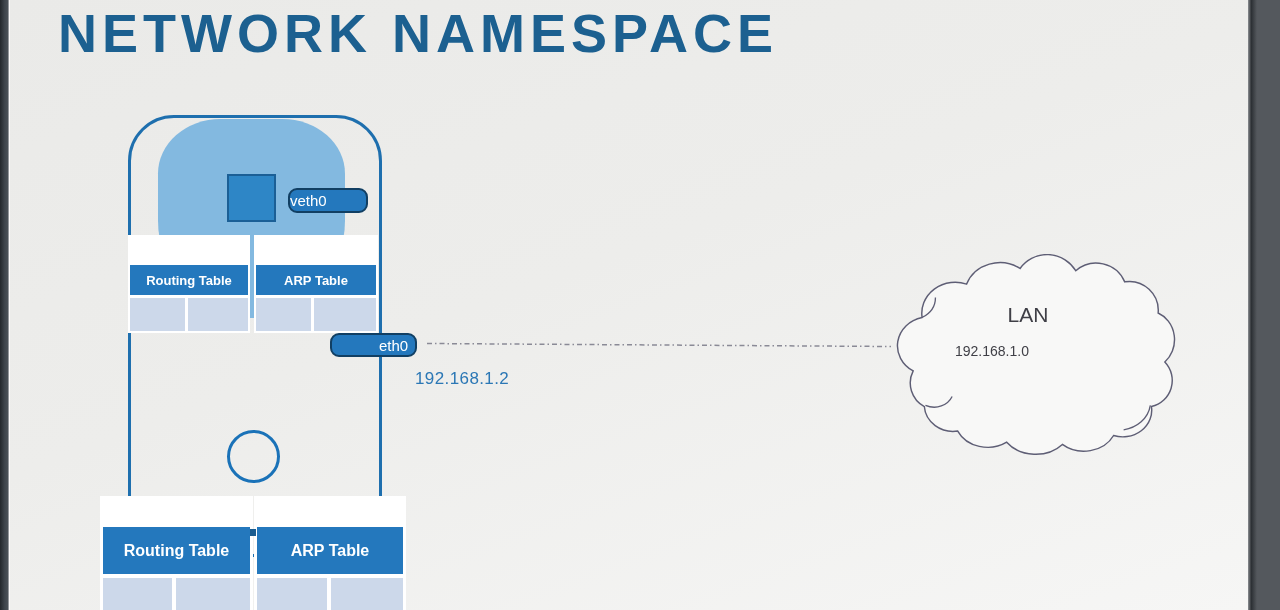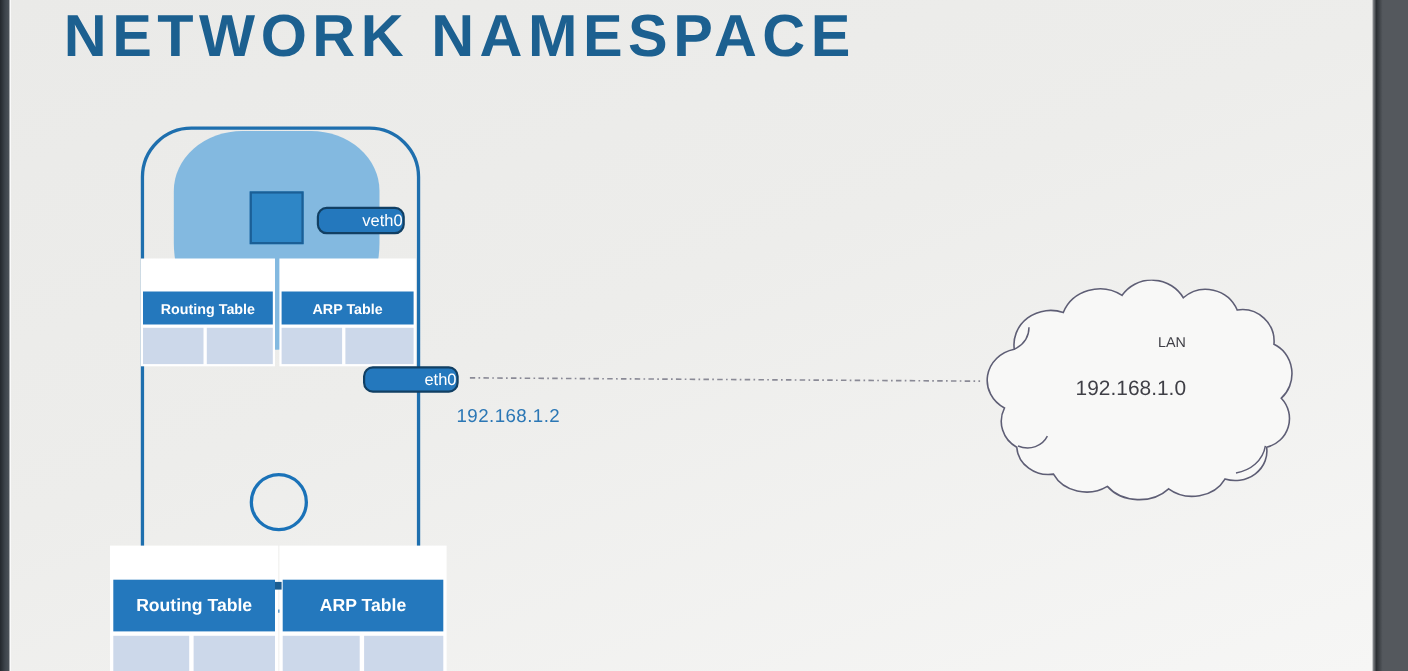--- a/index.html
+++ b/index.html
@@ -42,26 +42,26 @@
   }
 
   
   .if-square {
     position:absolute; left:227px; top:174px; width:49px; height:48px;
     background:#2e86c6; border:2px solid #1b5f96;
   }
 
   
   .pill {
-    position:absolute; display:flex; align-items:center; justify-content:flex-end;
+    position:absolute; display:flex; align-items:center; justify-content:flex-start;
     background:#2478bd; border:2px solid #113f63; border-radius:9px;
     color:#ffffff; font-size:15px; line-height:1; z-index:6;
   }
   .pill.veth { left:288px; top:188px; width:80px; height:25px; }
-  .pill.eth  { left:330px; top:333px; width:87px; height:24px; }
+  .pill.eth  { left:330px; top:333px; width:87px; height:24px;padding-left:47px; }
 
   
   .tbl { position:absolute; background:#ffffff; display:flex; flex-direction:column; z-index:4; }
   .tbl .hdr {
     background:#2478bd; color:#ffffff; font-weight:700;
     display:flex; align-items:center; justify-content:center; white-space:nowrap;margin-top:28px;
   }
   .tbl .cells { display:grid; }
   .tbl .cell { background:#ccd8ea; }
 
@@ -97,22 +97,22 @@
     color:#2b77b5; font-size:17px; letter-spacing:0.4px; white-space:nowrap;margin-left:25px;
   }
 
   .link-svg { position:absolute; left:427px; top:339px; z-index:2; }
 
   .cloud-svg { position:absolute; left:878px; top:254px; z-index:1; }
 
   .cloud-label {
     position:absolute; color:#3f3f46; text-align:center; white-space:nowrap; z-index:3;
   }
-  .cloud-label.name { left:978px; top:303px; width:100px; font-size:13px;text-align:right; }
-  .cloud-label.net  { left:952px; top:343px; width:152px; font-size:19px; }
+  .cloud-label.name { left:978px; top:303px; width:100px; font-size:21px; }
+  .cloud-label.net  { left:916px; top:343px; width:152px; font-size:14px; }
 </style>
 </head>
 <body>
 
 <div id="screen">
 
   <div class="slide"></div>
 
   <h1 class="slide-title">NETWORK NAMESPACE</h1>
 

